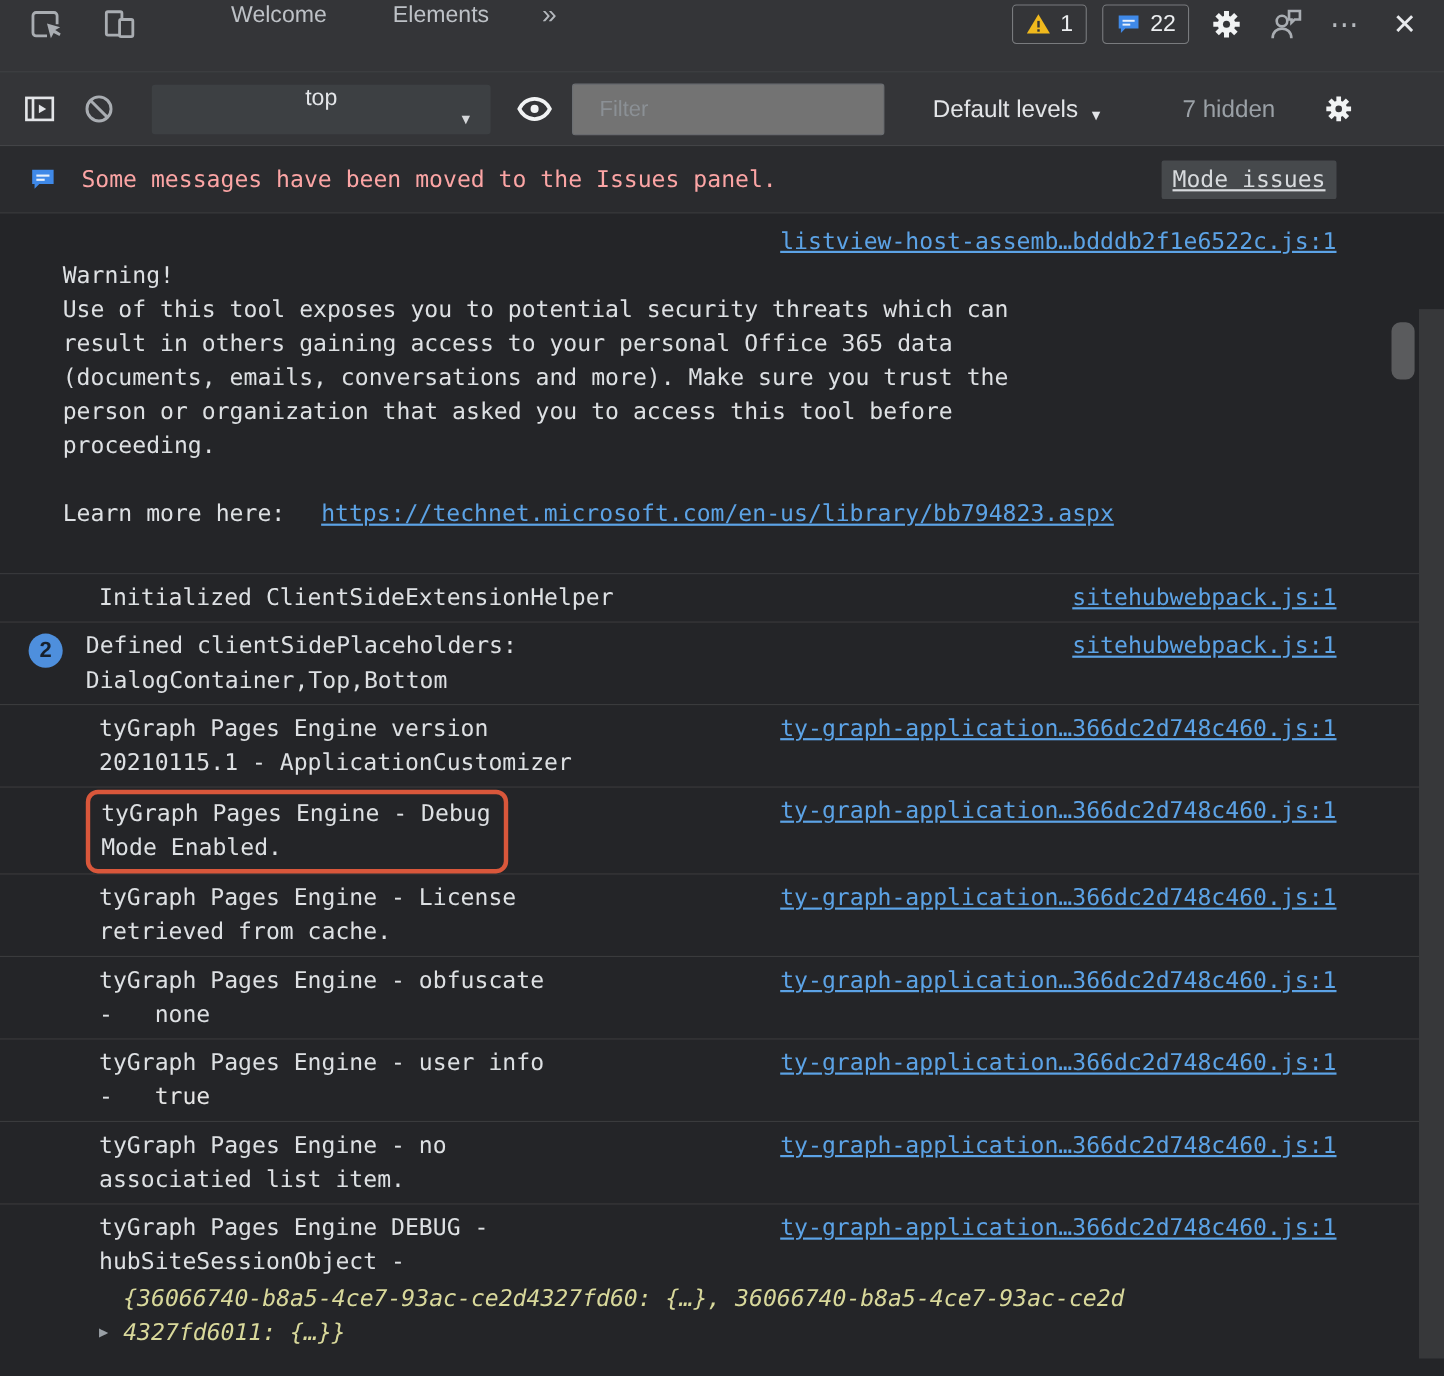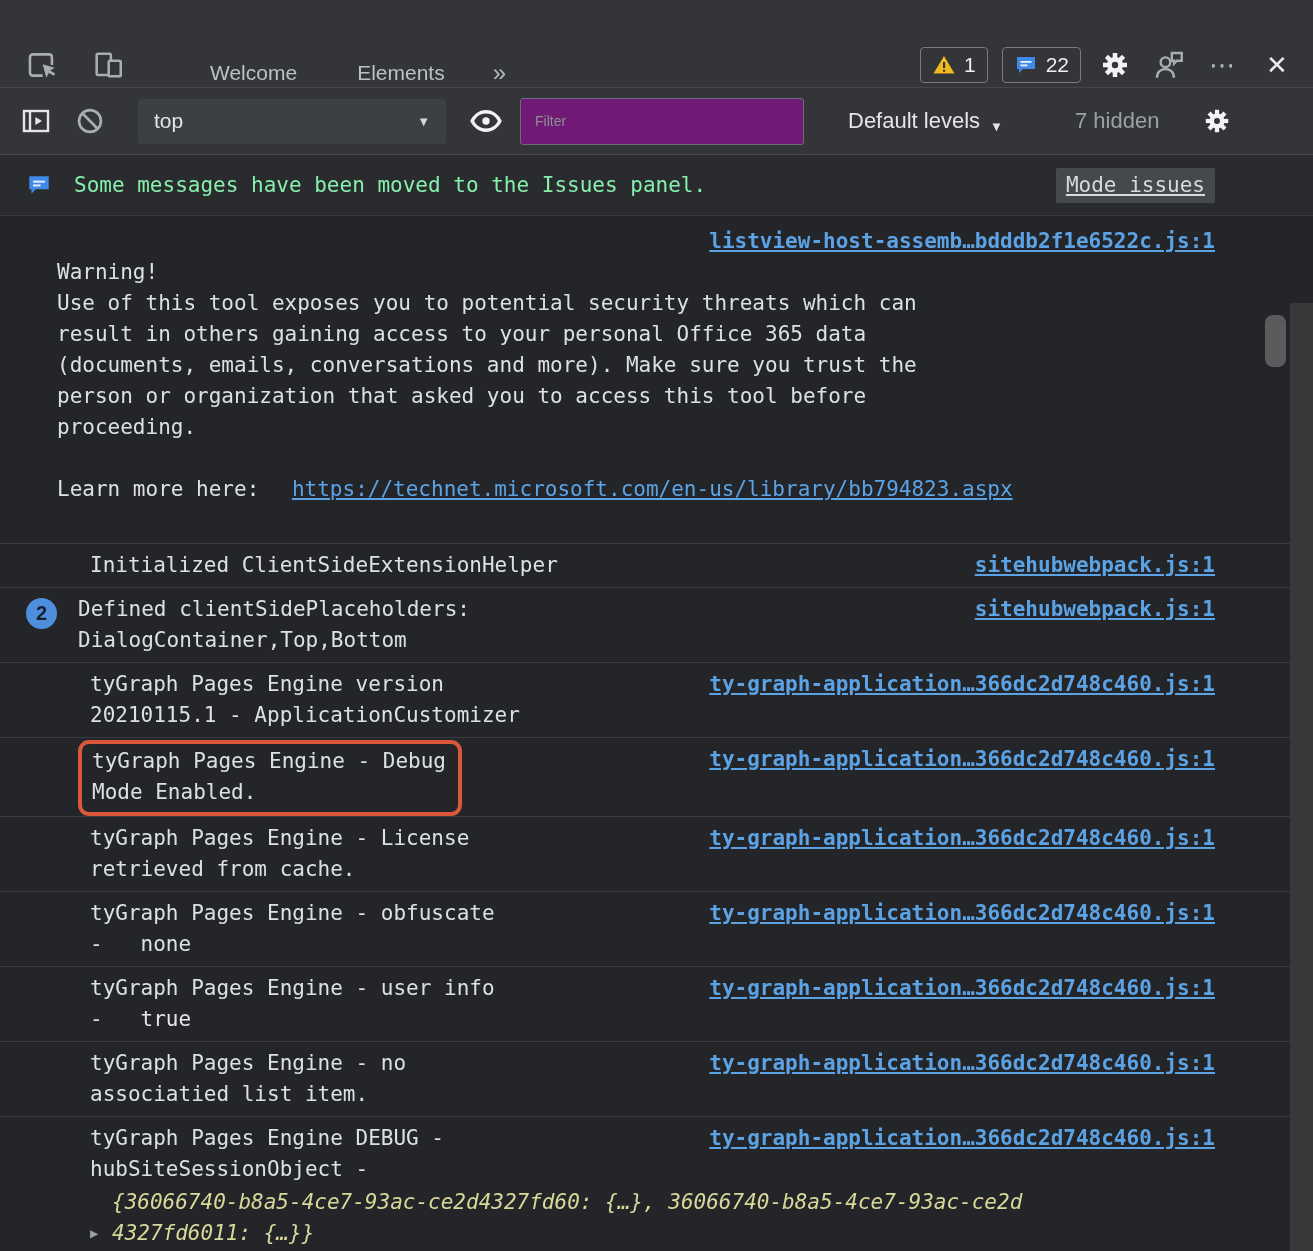--- a/index.html
+++ b/index.html
@@ -1,51 +1,51 @@
 <!DOCTYPE html>
 <html><head>
 <meta charset="utf-8">
 <style>
   * { margin:0; padding:0; box-sizing:border-box; }
   html,body { width:1313px; height:1251px; overflow:hidden; }
   body { background:#242528; font-family:"Liberation Sans", sans-serif; position:relative; }
 
   
-  .tabbar { height:88px; background:#343538; display:flex; align-items:flex-end; border-bottom:1px solid #454648; }
+  .tabbar { height:66px; background:#343538; display:flex; align-items:flex-start; border-bottom:1px solid #454648; }
   .tabbar .lead-icons { display:flex; align-items:center; padding-left:22px; gap:26px; }
   .icon-btn { color:#a9adb2; display:flex; align-items:center; justify-content:center; width:40px; height:44px; cursor:pointer; }
   .tabs { display:flex; align-items:stretch; margin-left:52px; }
   .tab { display:flex; align-items:center; padding:0 30px; color:#bdc1c6; font-size:21px; position:relative; cursor:pointer; }
   .tab.active { background:#1f2023; color:#f1f3f4; }
   .tab.active::after { content:""; position:absolute; left:10px; right:10px; bottom:0; height:6px; background:#2b7de9; }
   .more-tabs { display:flex; align-items:center; color:#b5b9be; font-size:24px; padding:0 18px; cursor:pointer; }
   .tab-right { margin-left:auto; display:flex; align-items:center; gap:14px; padding-right:16px; }
   .count-badge { display:flex; align-items:center; gap:8px; border:1px solid #797b7e; border-radius:4px; padding:5px 11px; color:#eceef0; font-size:21px; cursor:pointer; }
   .dots { color:#b5b9be; font-size:26px; letter-spacing:2px; }
   .close-x { color:#e8eaed; font-size:26px; }
 
   
   .con-toolbar { height:67px; background:#343538; border-bottom:1px solid #48494b; display:flex; align-items:center; padding:0 16px; gap:14px; }
   .ctx-select { width:308px; height:45px; background:#3d4043; border-radius:3px; display:flex; align-items:center; padding:0 16px; color:#e3e5e8; font-size:21px; cursor:pointer; }
   .ctx-select .arr { margin-left:auto; font-size:13px; color:#d5d7da; }
-  .filter-box { width:284px; height:47px; background:#701a75; border:1px solid #6b6e72; border-radius:3px; color:#dfe1e4; font-size:14px; padding:0 14px; outline:none; font-family:"Liberation Sans",sans-serif; }
+  .filter-box { width:284px; height:47px; background:#737373; border:1px solid #6b6e72; border-radius:3px; color:#dfe1e4; font-size:20px; padding:0 24px; outline:none; font-family:"Liberation Sans",sans-serif; }
   .filter-box::placeholder { color:#8b9095; }
   .levels { display:flex; align-items:flex-end; gap:10px; color:#e3e5e8; font-size:22px; margin-left:30px; cursor:pointer; }
   .levels .arr { font-size:13px; }
   .hidden-lbl { color:#9aa0a6; font-size:22px; margin-left:58px; }
   .tb-gear { margin-left:24px; }
 
   
   .console-body { position:relative; height:1102px; font-family:"DejaVu Sans Mono", monospace; font-size:21px; line-height:31px; color:#dde0e3; }
   .row { border-bottom:1px solid #3a3b3d; display:flex; padding:6px 98px 6px 90px; }
   .msg-text { white-space:pre-wrap; flex:1 1 auto; }
-  .src { margin-left:12px; white-space:nowrap; color:#5ca3e6; text-decoration:underline; align-self:flex-start; cursor:pointer;font-weight:bold; }
+  .src { margin-left:12px; white-space:nowrap; color:#5ca3e6; text-decoration:underline; align-self:flex-start; cursor:pointer; }
 
   .info-row { height:61px; display:flex; align-items:center; padding:0 98px 0 26px; background:#2a2b2e; border-bottom:1px solid #3a3b3d; }
-  .info-row .txt { margin-left:22px; color:#86efac; }
+  .info-row .txt { margin-left:22px; color:#fca5a5; }
   .view-issues { margin-left:auto; background:#46494c; color:#d7dadd; text-decoration:underline; padding:2px 10px; border-radius:2px; cursor:pointer; }
 
   .warn-block { padding:10px 98px 38px 57px; border-bottom:1px solid #3a3b3d; }
   .warn-src-line { text-align:right; }
   .warn-body { white-space:pre-wrap; }
   .learn-line { margin-top:31px; white-space:pre; }
   .learn-line a { color:#5ca3e6; text-decoration:underline; cursor:pointer;margin-left:20px; }
 
   .badge-row { position:relative; padding-left:78px; }
   .count-circle { position:absolute; left:26px; top:10px; width:31px; height:31px; border-radius:50%; background:#4e8fdd; color:#17212e; font-family:"Liberation Sans",sans-serif; font-weight:bold; font-size:20px; display:flex; align-items:center; justify-content:center; }
@@ -138,21 +138,21 @@
       <line x1="7.5" y1="4.5" x2="7.5" y2="19.5"></line>
       <path d="M11.5 9 L16.5 12 L11.5 15 Z" fill="currentColor" stroke="none"></path>
     </svg>
   </div>
   <div class="icon-btn">
     <svg width="32" height="32" viewBox="0 0 24 24" fill="none" stroke="currentColor" stroke-width="2">
       <circle cx="12" cy="12" r="8.2"></circle>
       <line x1="6.4" y1="6.4" x2="17.6" y2="17.6"></line>
     </svg>
   </div>
-  <div class="ctx-select" style="margin-left:14px;">
+  <div class="ctx-select" style="margin-left:14px;flex-direction:column;">
     <span>top</span>
     <span class="arr">▼</span>
   </div>
   <div class="icon-btn" style="color:#f1f3f4; margin-left:6px;">
     <svg width="34" height="34" viewBox="0 0 24 24">
       <path d="M12 5.5 C7 5.5 3.6 9 2.2 12 C3.6 15 7 18.5 12 18.5 S20.4 15 21.8 12 C20.4 9 17 5.5 12 5.5 Z" fill="none" stroke="currentColor" stroke-width="2.4"></path>
       <circle cx="12" cy="12" r="2.6" fill="currentColor"></circle>
     </svg>
   </div>
   <input class="filter-box" placeholder="Filter" style="">

